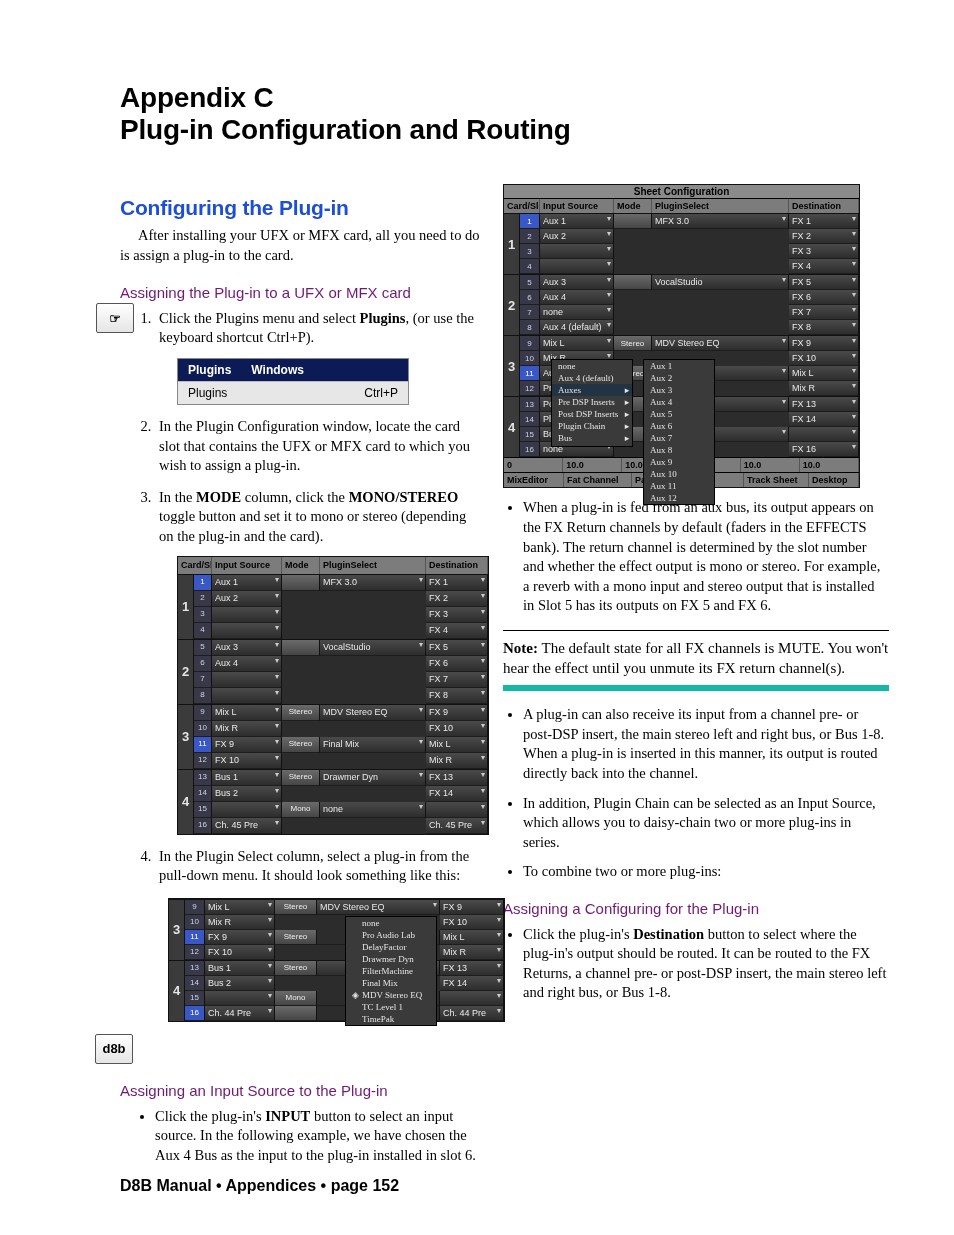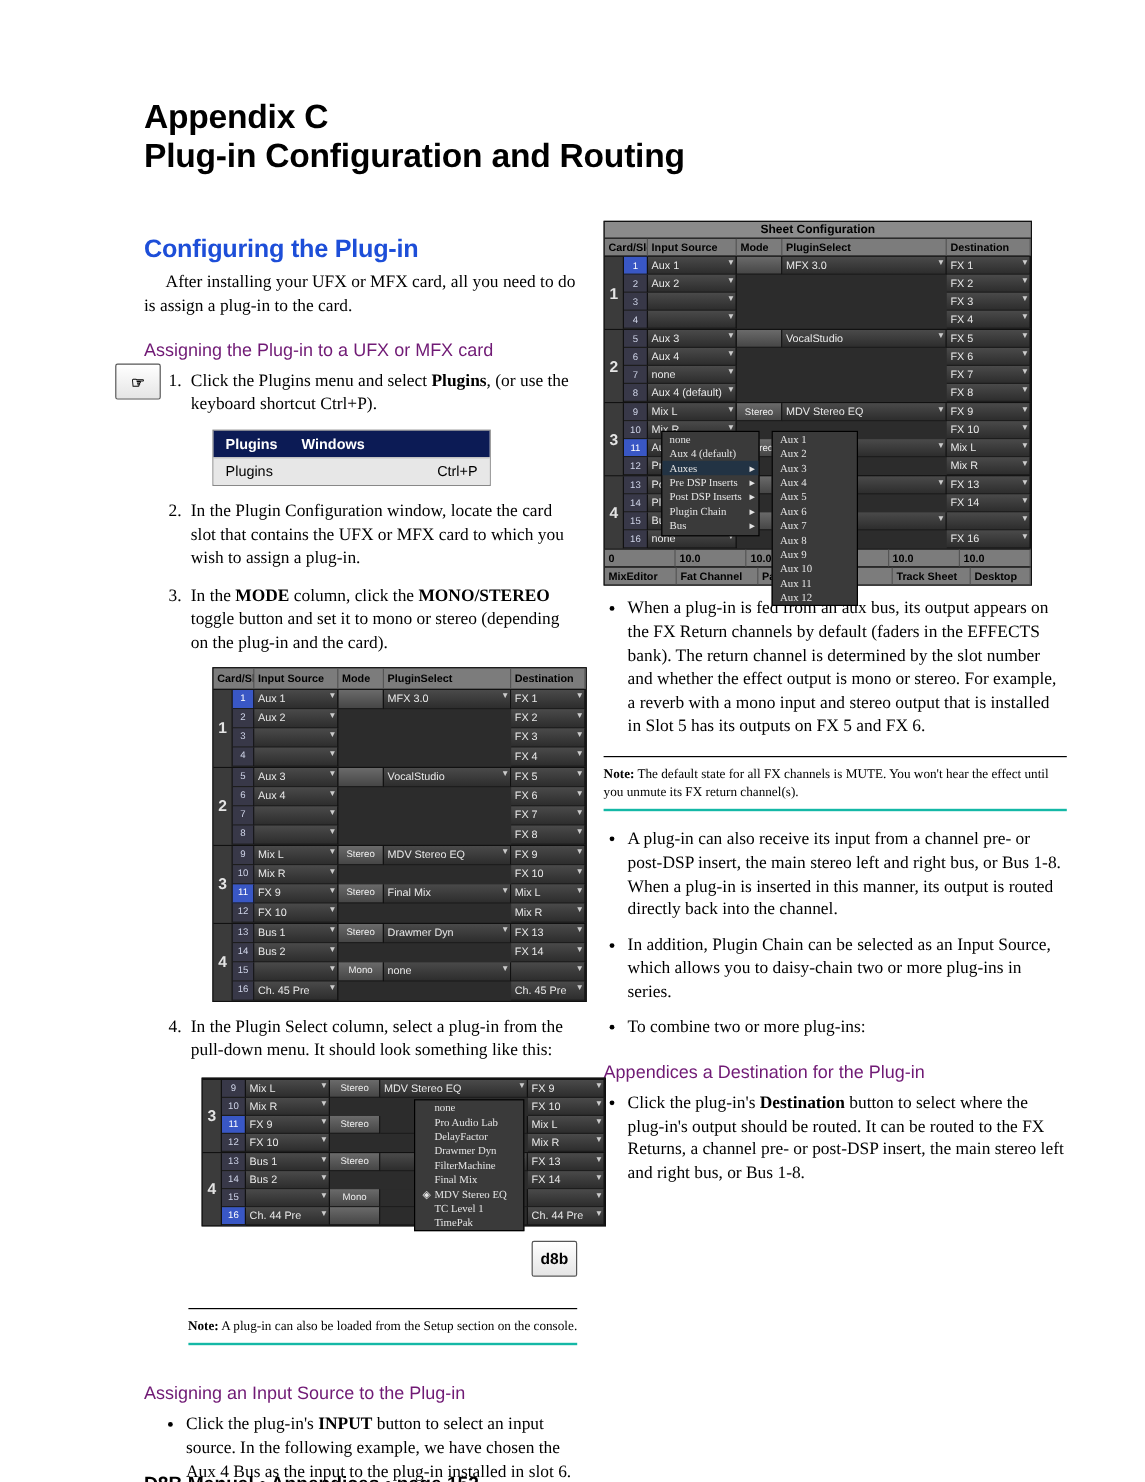--- a/index.html
+++ b/index.html
@@ -74,32 +74,30 @@
     list-style: disc;
     margin: 8px 0 8px 20px;
     padding: 0;
     font-size: 14.5px;
     line-height: 1.35;
   }
   ul.bul > li { margin: 2px 0 10px 0; }
   ul.bul.in-col-left { margin-left: 60px; }
   .note-rule {
     border-top: 1px solid #000;
-    border-bottom: 2px solid #14b8a6;
+    border-bottom: 6px solid #14b8a6;
     padding: 7px 0;
     margin: 14px 0;
-    font-size: 11px;
+    font-size: 15px;
     line-height: 1.35;
   }
   .note-row {
     display: flex;
-    align-items: flex-end;
-    gap: 12px;
+    align-items: center;
     margin: 12px 0 0 0;
-    flex-direction: column;
   }
   .note-row .note-rule { flex: 1; }
   .icon-box {
     width: 36px;
     height: 28px;
     border: 1.2px solid #555;
     background: linear-gradient(#fff,#e5e5e5);
     display: flex;
     align-items: center;
     justify-content: center;
@@ -443,23 +441,20 @@
             <div>FilterMachine</div>
             <div>Final Mix</div>
             <div class="on">MDV Stereo EQ</div>
             <div>TC Level 1</div>
             <div>TimePak</div>
           </div>
       </div>
 
       <div class="note-row">
         <div class="icon-box">d8b</div>
-        <div class="note-rule">
-          <b>Note:</b><span> A plug-in can also be loaded from the Setup section on the console.</span>
-        </div>
       </div>
 
       <h3>Assigning an Input Source to the Plug-in</h3>
       <ul class="bul in-col-left">
         <li>
           <span>Click the plug-in's </span><b>INPUT</b><span> button to select an input source. In the following example, we have chosen the Aux 4 Bus as the input to the plug-in installed in slot 6.</span>
         </li>
       </ul>
     </div>
 
@@ -601,21 +596,21 @@
       </div>
 
       <ul class="bul">
         <li>A plug-in can also receive its input from a channel pre- or post-DSP insert, the main stereo left and right bus, or Bus 1-8. When a plug-in is inserted in this manner, its output is routed directly back into the channel.</li>
         <li>In addition, Plugin Chain can be selected as an Input Source, which allows you to daisy-chain two or more plug-ins in series.</li>
         <li>
           <span>To combine two or more plug-ins:</span>
         </li>
       </ul>
 
-      <h3 class="flush">Appendices a Destination for the Plug-in</h3>
+      <h3 class="flush">Assigning a Configuring for the Plug-in</h3>
       <ul class="bul">
         <li>
           <span>Click the plug-in's </span><b>Destination</b><span> button to select where the plug-in's output should be routed. It can be routed to the FX Returns, a channel pre- or post-DSP insert, the main stereo left and right bus, or Bus 1-8.</span>
         </li>
       </ul>
     </div>
   </div>
 
   <div class="footer">D8B Manual • Appendices • page  152</div>
 </div>

